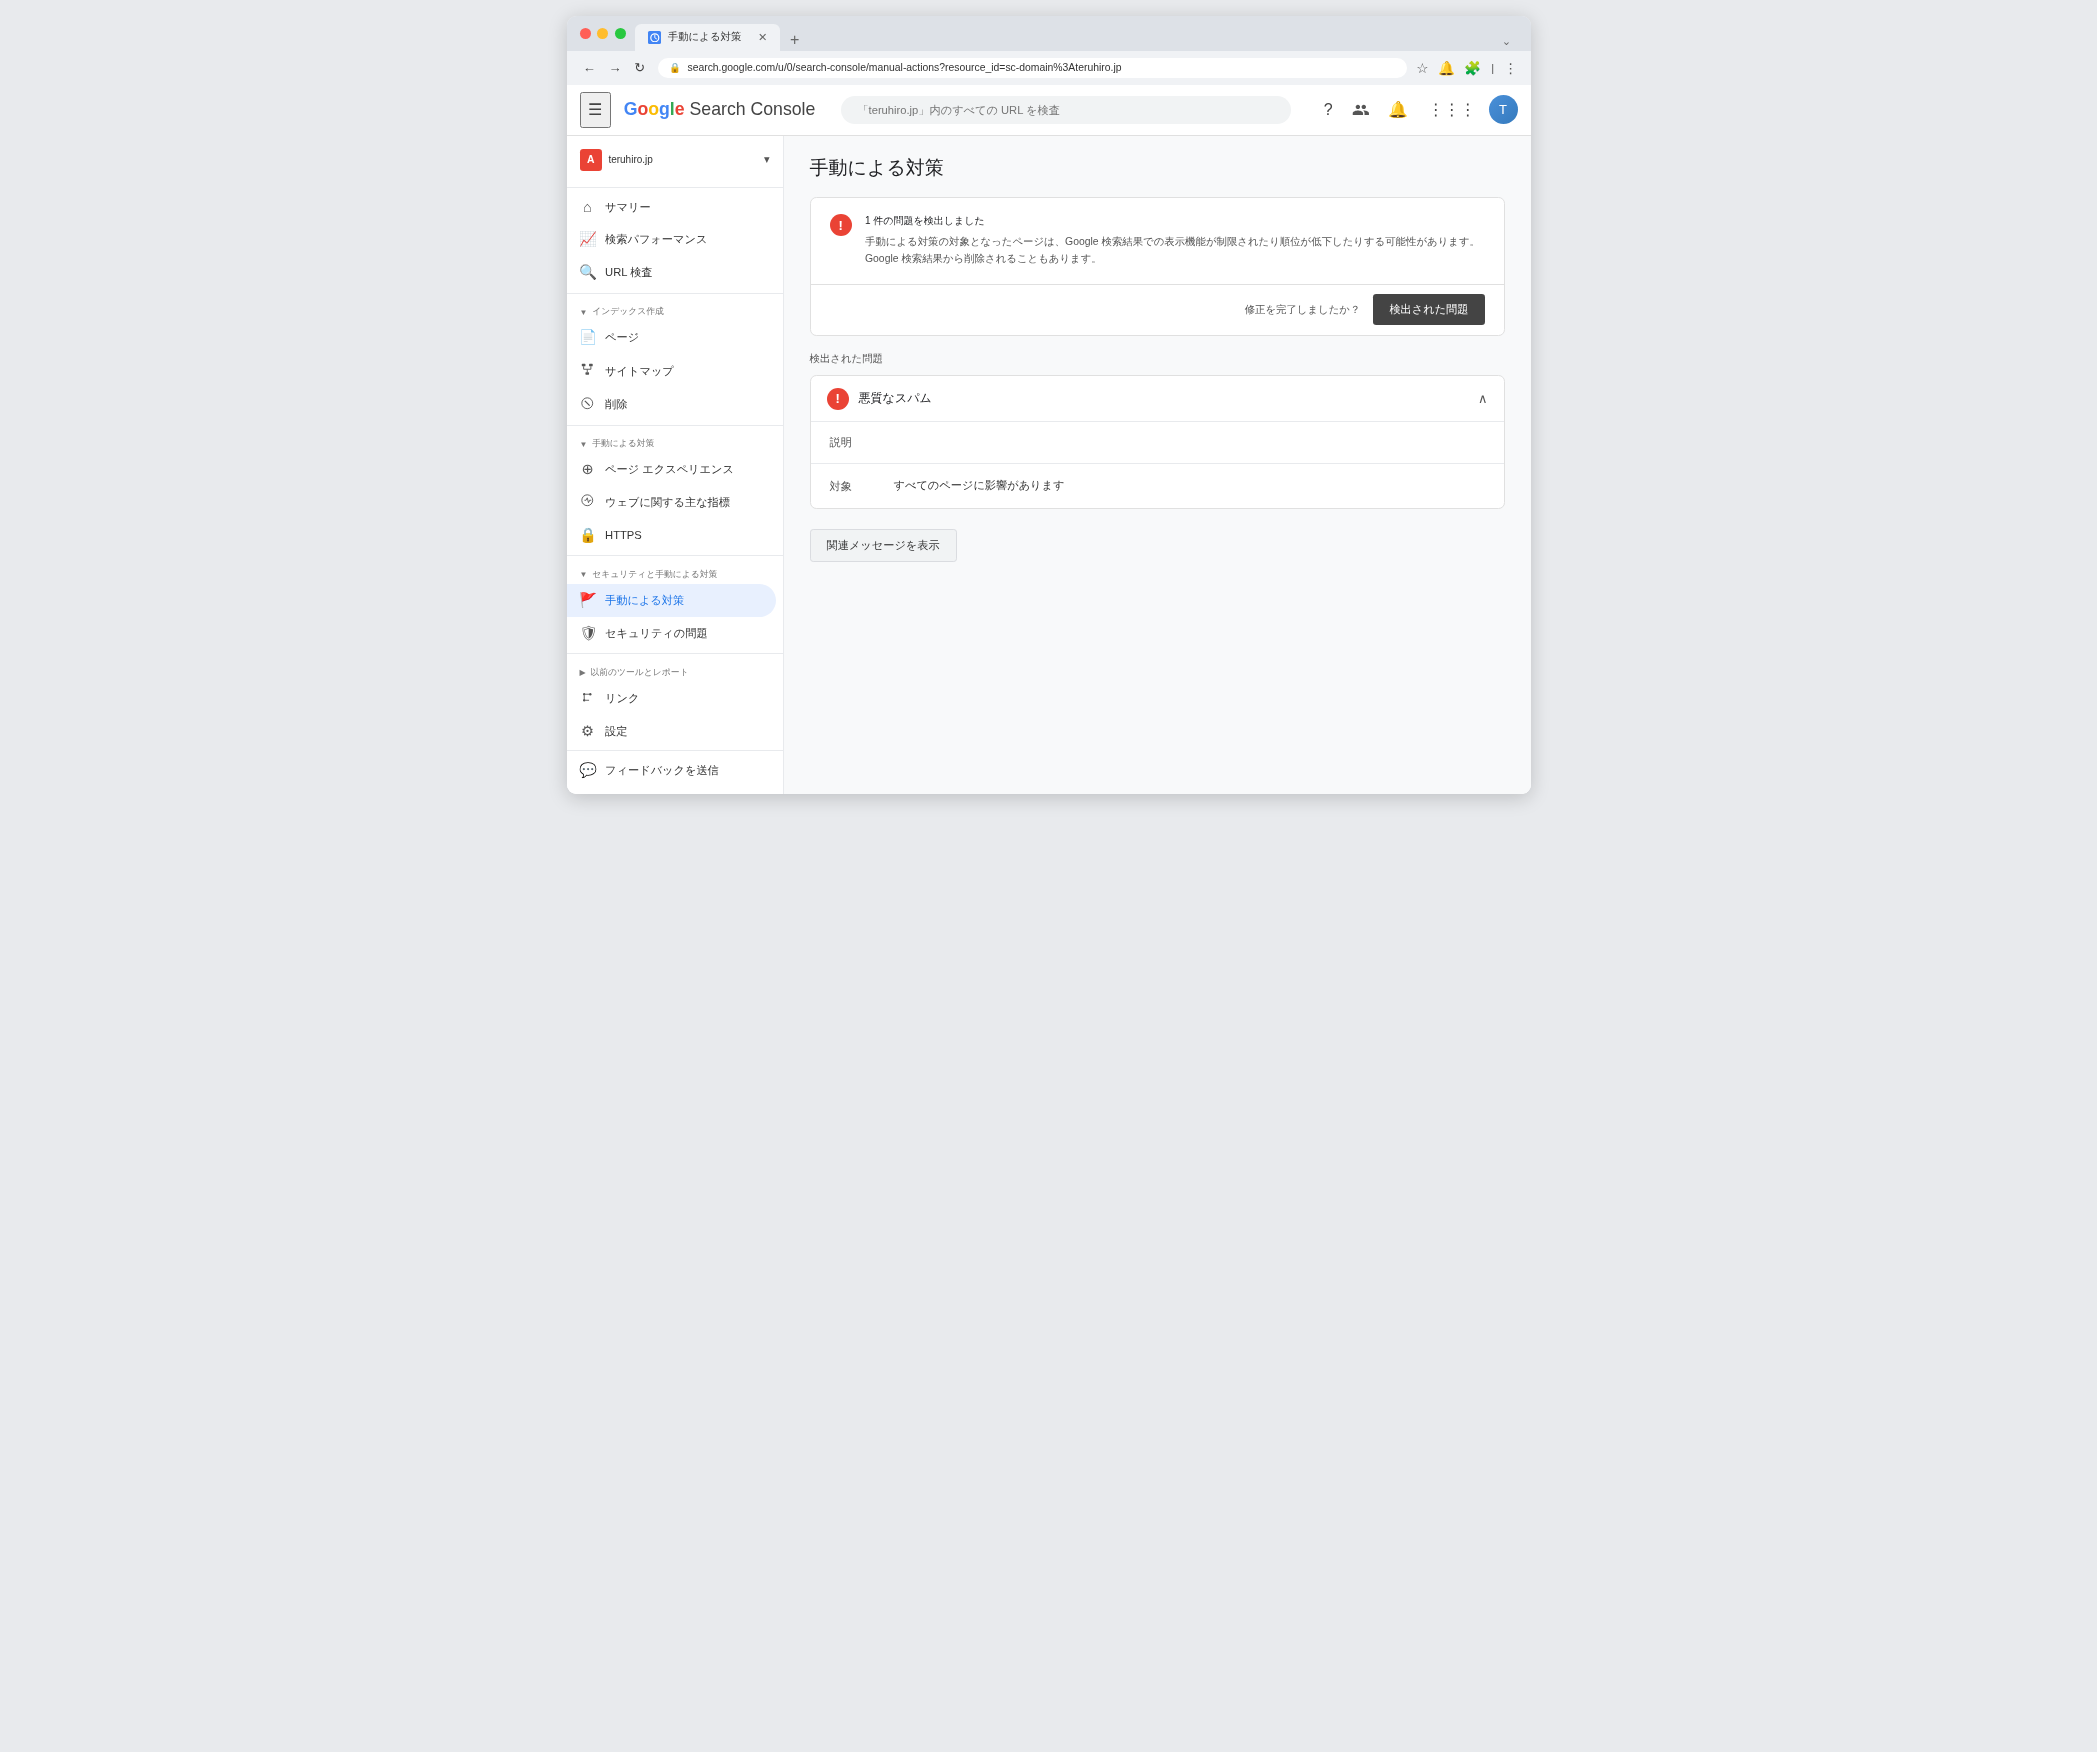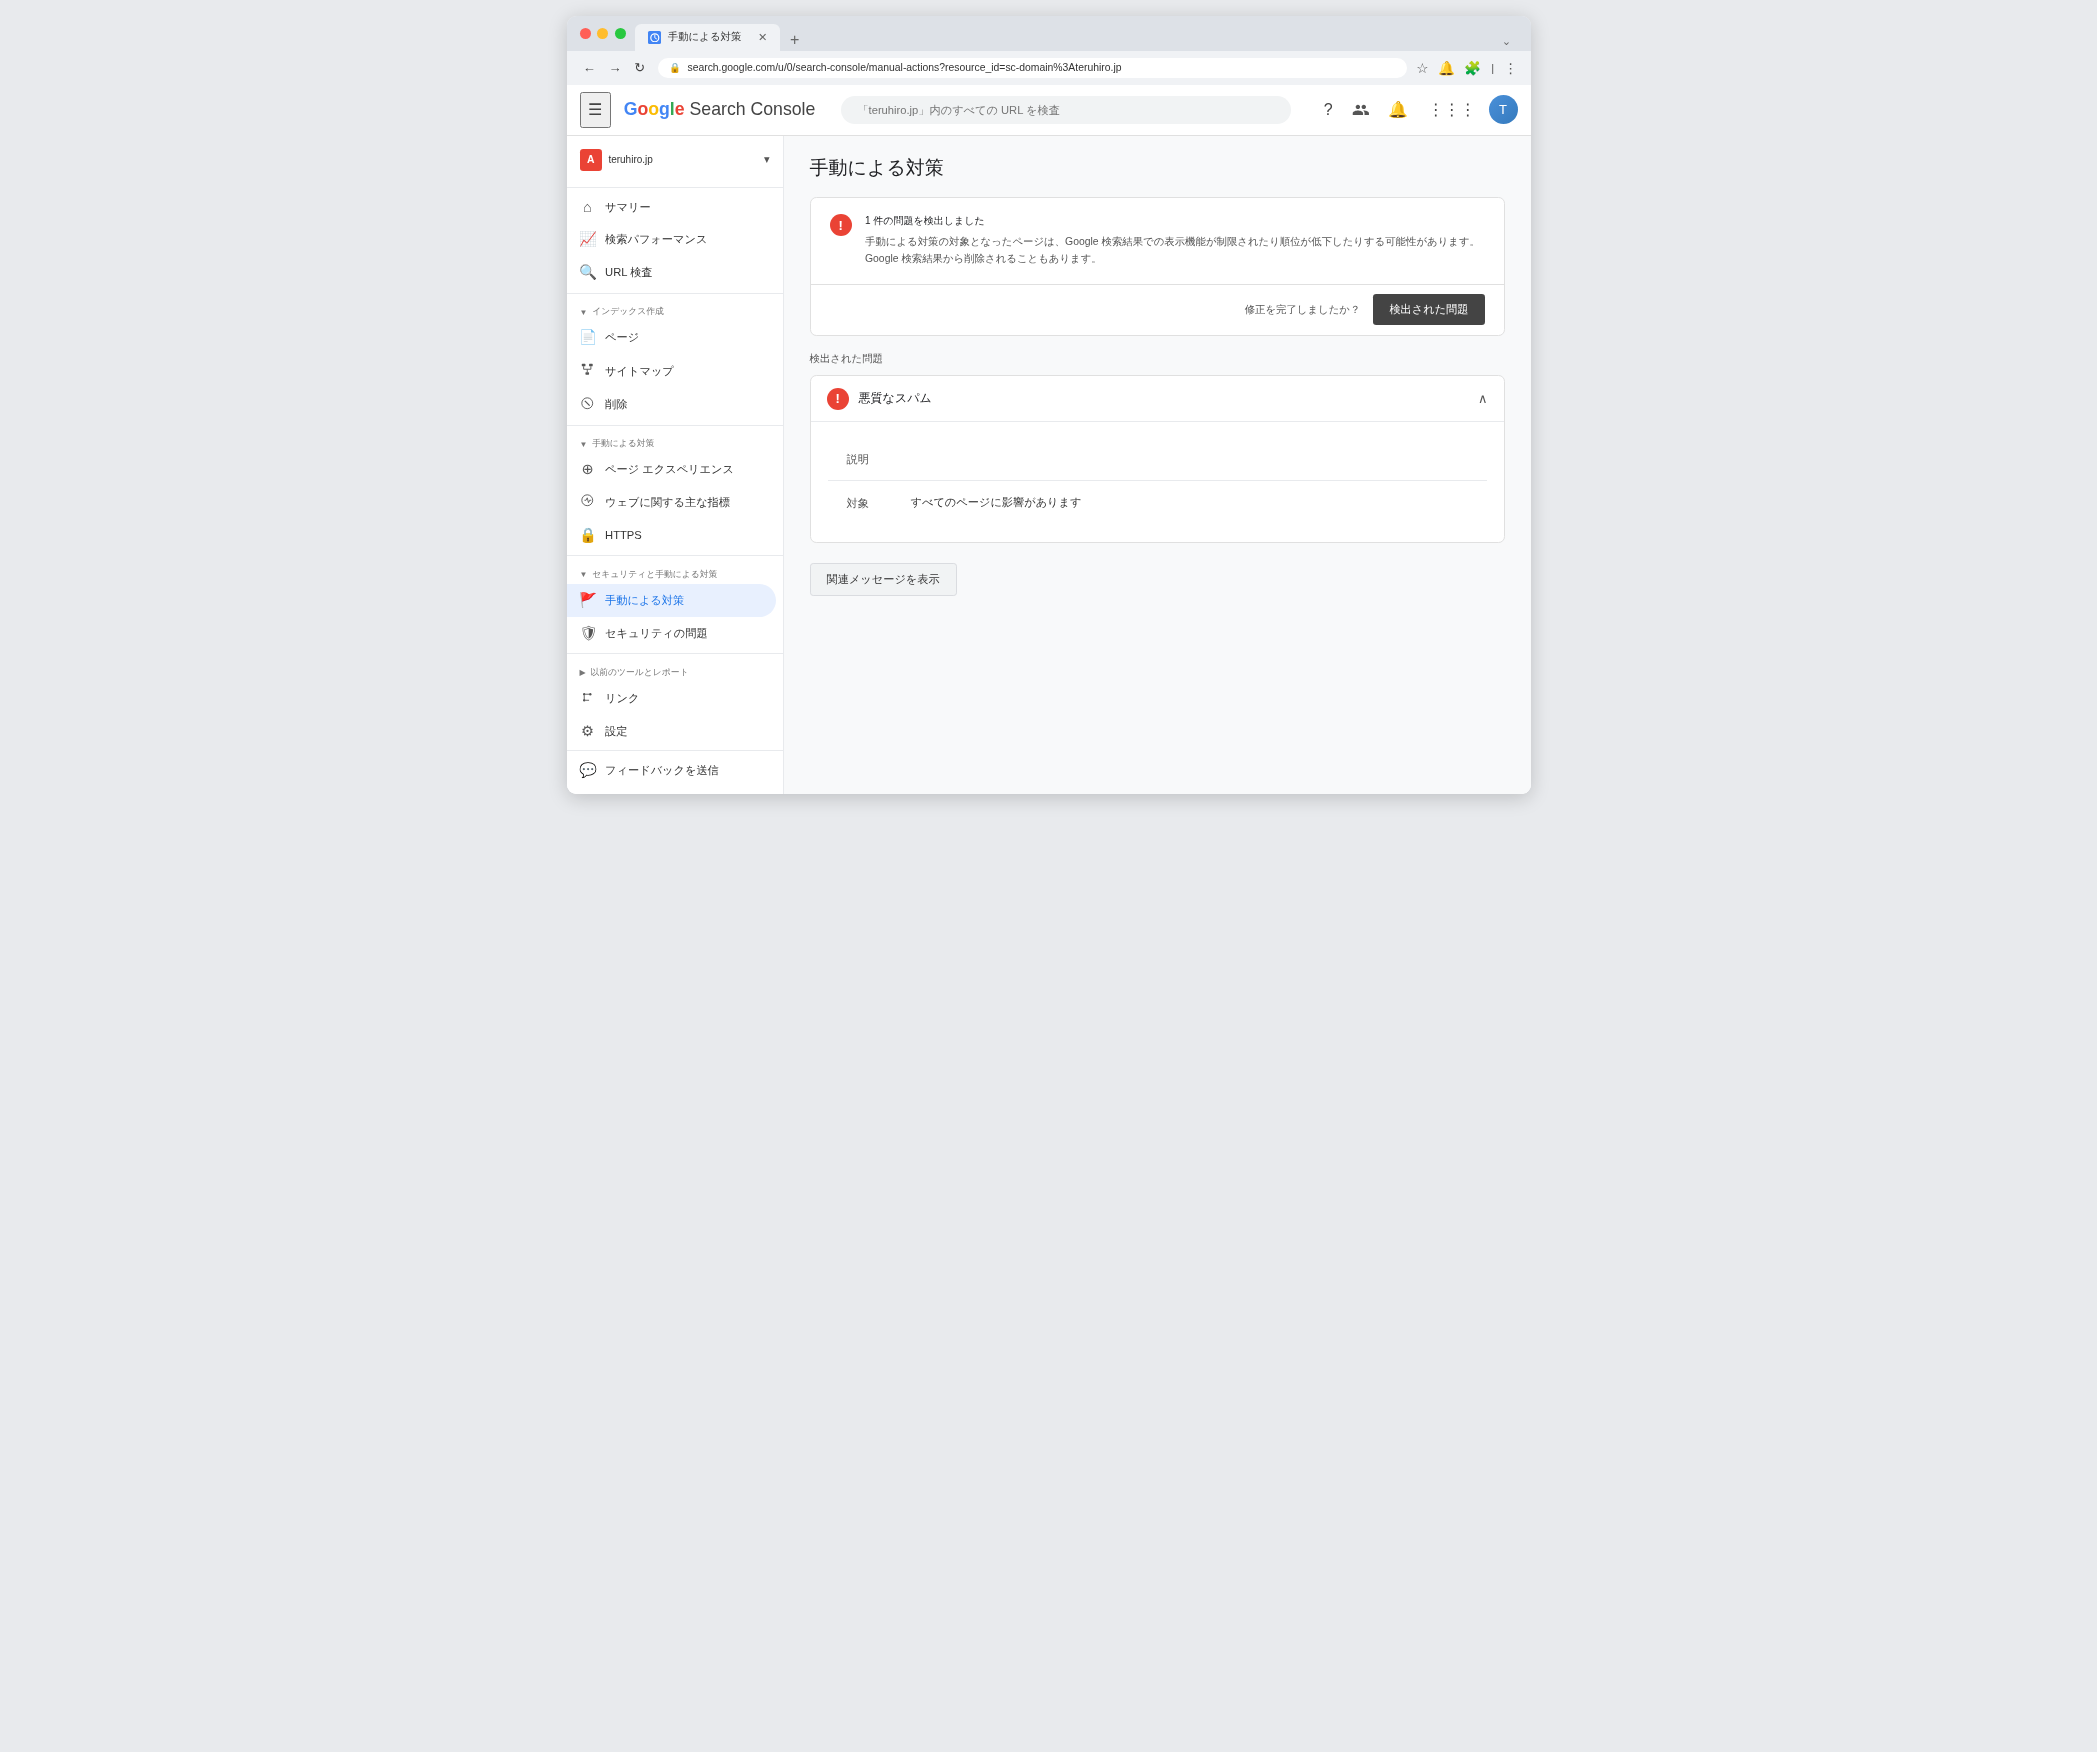--- a/index.html
+++ b/index.html
@@ -384,21 +384,21 @@
       font-weight: 500;
       color: #202124;
       flex: 1;
     }
     .issue-chevron {
       font-size: 13px;
       color: #555;
     }
     .issue-details {
       border-top: 0.8px solid #e8eaed;
-      padding: 17px;
+      padding: 0;
     }
     .issue-row {
       display: flex;
       padding: 13px 19px;
       border-bottom: 0.8px solid #e8eaed;
       font-size: 11.2px;
       color: #333;
     }
     .issue-row:last-child { border-bottom: none; align-items: center; }
     .issue-row-label {

